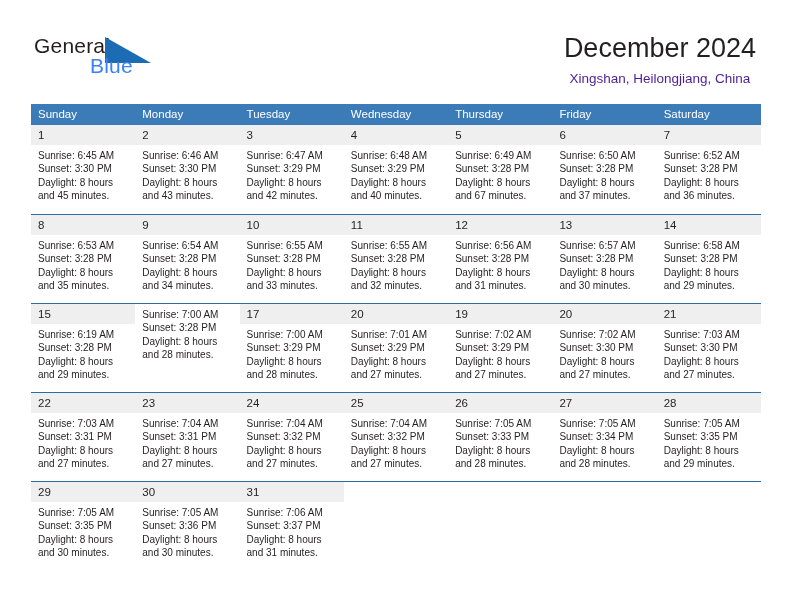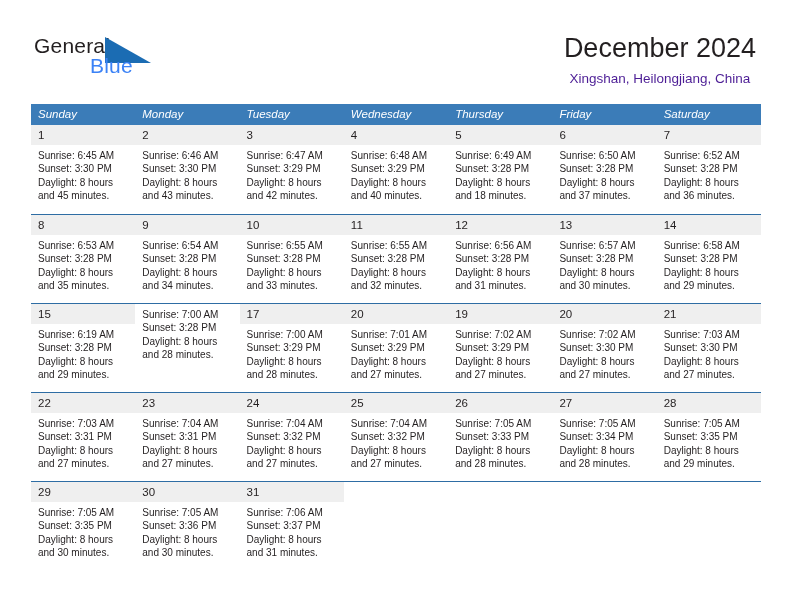--- a/index.html
+++ b/index.html
@@ -95,21 +95,20 @@
     height: 21px;
   }
   .weekday {
     flex: 1 1 0;
     color: #ffffff;
     font-size: 11.5px;
     line-height: 21px;
     padding-left: 7px;
     box-sizing: border-box;
     white-space: nowrap;
-    font-style: italic;
   }
   .week {
     display: flex;
     width: 730px;
     border-top: 1.6px solid #2e6da4;
     height: 89px;
     box-sizing: border-box;
   }
   .week.first {
     border-top: none;
@@ -214,21 +213,21 @@
           <div>Daylight: 8 hours</div>
           <div>and 40 minutes.</div>
         </div>
       </div>
       <div class="day">
         <div class="day-num-bar">5</div>
         <div class="day-info">
           <div>Sunrise: 6:49 AM</div>
           <div>Sunset: 3:28 PM</div>
           <div>Daylight: 8 hours</div>
-          <div>and 18 minutes.</div>
+          <div>and 67 minutes.</div>
         </div>
       </div>
       <div class="day">
         <div class="day-num-bar">6</div>
         <div class="day-info">
           <div>Sunrise: 6:50 AM</div>
           <div>Sunset: 3:28 PM</div>
           <div>Daylight: 8 hours</div>
           <div>and 37 minutes.</div>
         </div>

